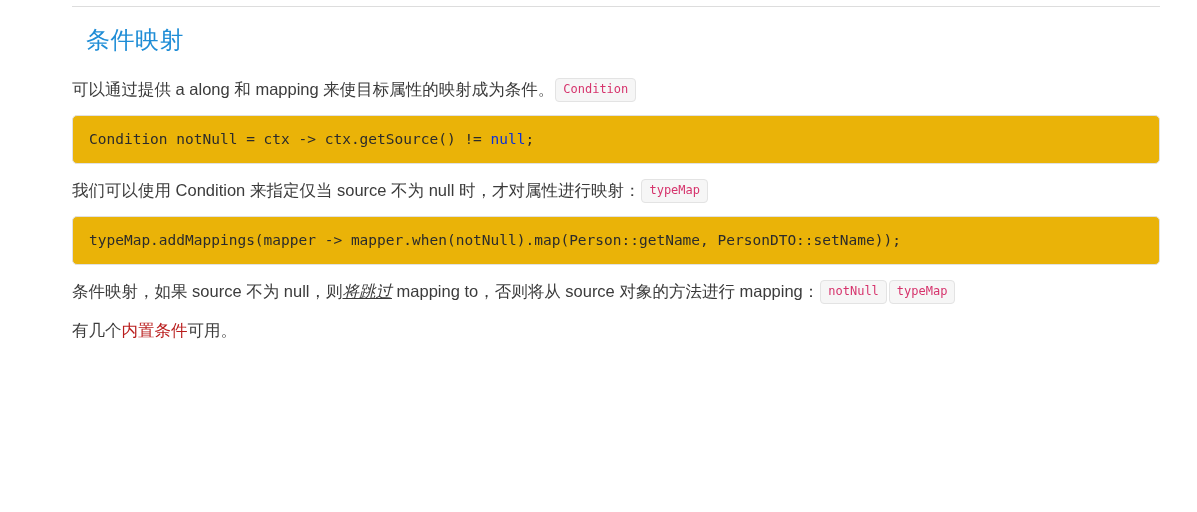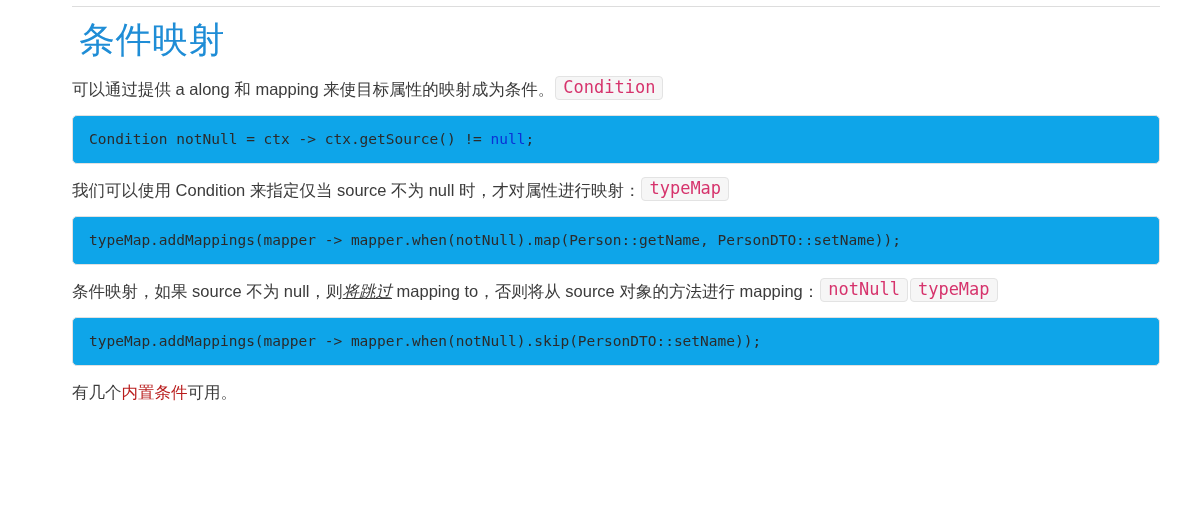--- a/index.html
+++ b/index.html
@@ -28,23 +28,23 @@
     height: 1px;
     background: #dddddd;
   }
   .content {
     position: absolute;
     left: 72px;
     top: 18px;
     width: 1088px;
   }
   h1.page-title {
-    margin: 0 0 14px 7px;
+    margin: 0 0 14px 14px;
     padding: 0;
-    font-size: 36px;
+    font-size: 24px;
     font-weight: 400;
     line-height: 44px;
     color: #1f8dd6;
     letter-spacing: 0.5px;
     font-family: Liberation Serif, serif;
   }
   p.para {
     margin: 0 0 13px 0;
     padding: 0;
     font-size: 16.5px;
@@ -58,35 +58,35 @@
     font-style: italic;
     text-decoration: underline;
   }
   a.doc-link {
     color: #b91c1c;
     text-decoration: none;
   }
   code.badge {
     display: inline-block;
     font-family: "DejaVu Sans Mono", "Liberation Mono", monospace;
-    font-size: 17px;
+    font-size: 12px;
     line-height: 17px;
     color: #d6336c;
     background: #f6f6f6;
     border: 1px solid #e3e3e3;
     border-radius: 4px;
     padding: 2px 7px 3px 7px;
     vertical-align: 2px;
     margin: 0 1px;
     white-space: nowrap;
   }
   pre.codeblock {
     margin: 0 0 13px 0;
     padding: 13px 16px 14px 16px;
-    background: #0ea5e9;
+    background: #eab308;
     border: 1px solid #e1e1e1;
     border-radius: 5px;
     box-sizing: border-box;
     width: 1088px;
     overflow: hidden;
   }
   pre.codeblock code {
     font-family: "DejaVu Sans Mono", "Liberation Mono", monospace;
     font-size: 14.5px;
     line-height: 20px;
@@ -118,21 +118,20 @@
     <p class="para">
       <span>我们可以使用 Condition 来指定仅当 source 不为 null 时，才对属性进行映射：</span><code class="badge">typeMap</code>
     </p>
 
     <pre class="codeblock"><code>typeMap.addMappings(mapper -&gt; mapper.when(notNull).map(Person::getName, PersonDTO::setName));</code></pre>
 
     <p class="para">
       <span>条件映射，如果 source 不为 null，则</span><span class="ital">将跳过</span><span> mapping to，否则将从 source 对象的方法进行 mapping：</span><code class="badge">notNull</code><code class="badge">typeMap</code>
     </p>
 
-    <pre class="codeblock"><code>typeMap.addMappings(mapper -&gt; mapper.when(notNull).skip(PersonDTO::setName));</code></pre>
 
     <p class="para tight">
       <span>有几个</span><a class="doc-link" href="#">内置条件</a><span>可用。</span>
     </p>
 
 
   </div>
 </div>
 
 </body></html>

